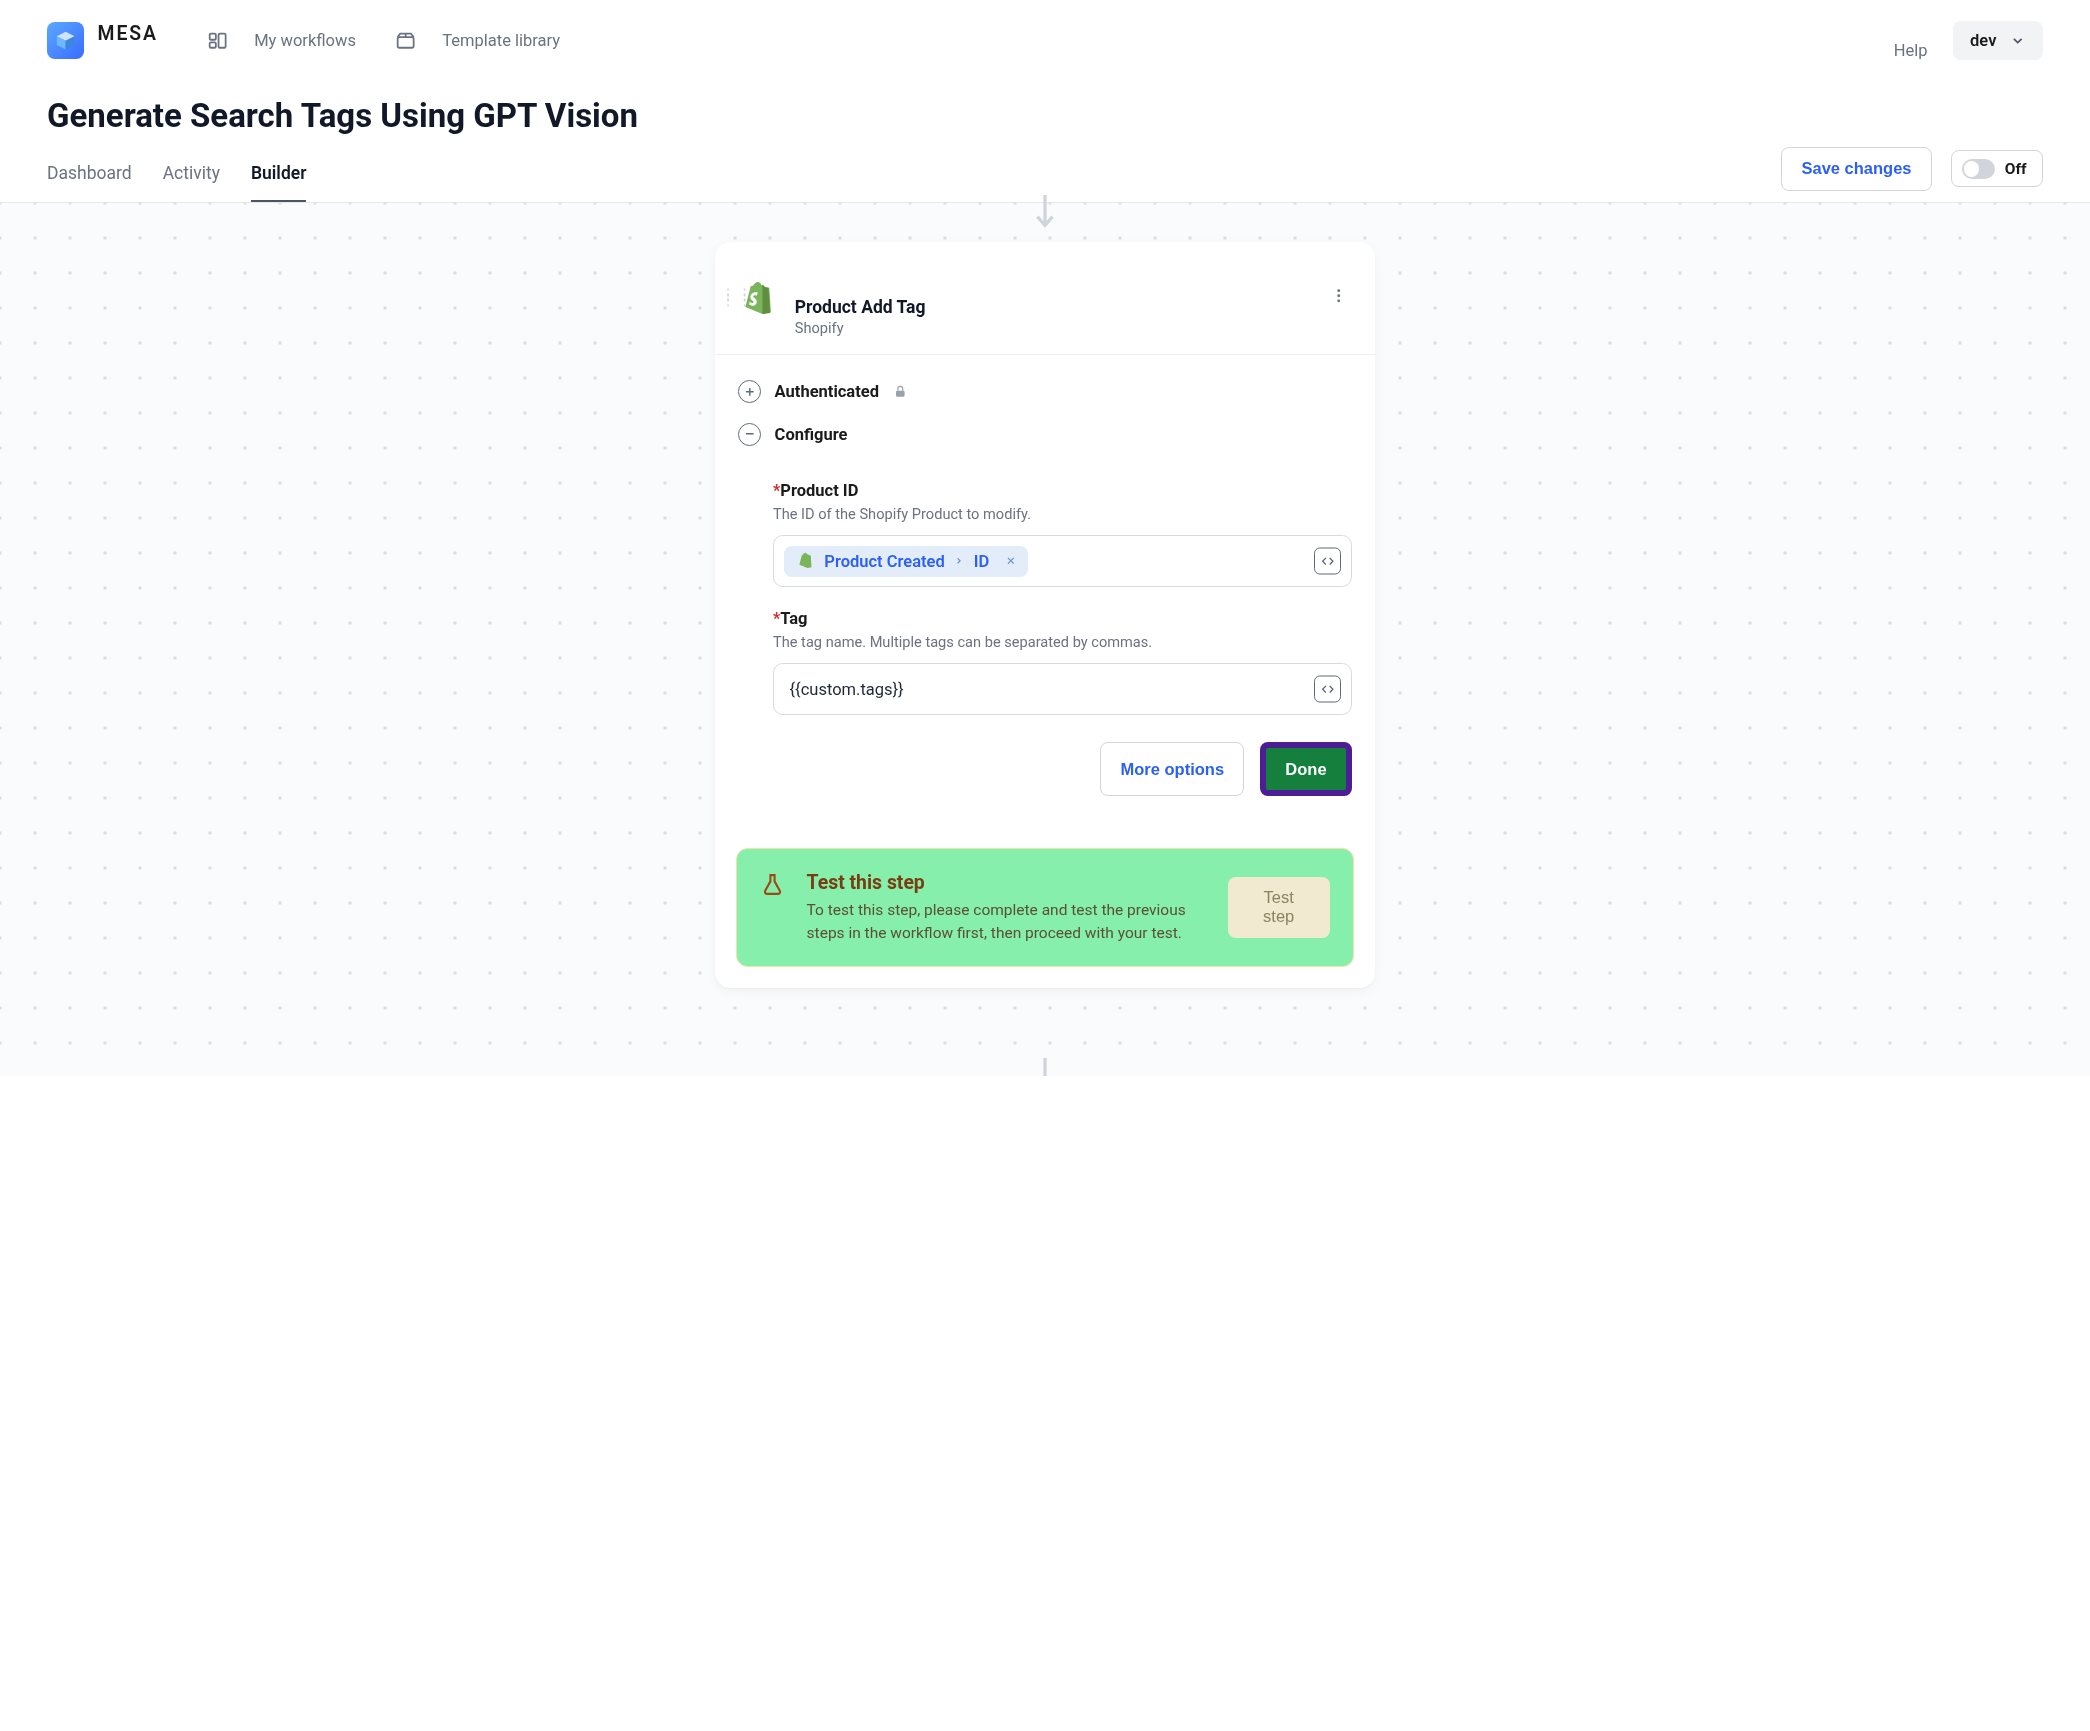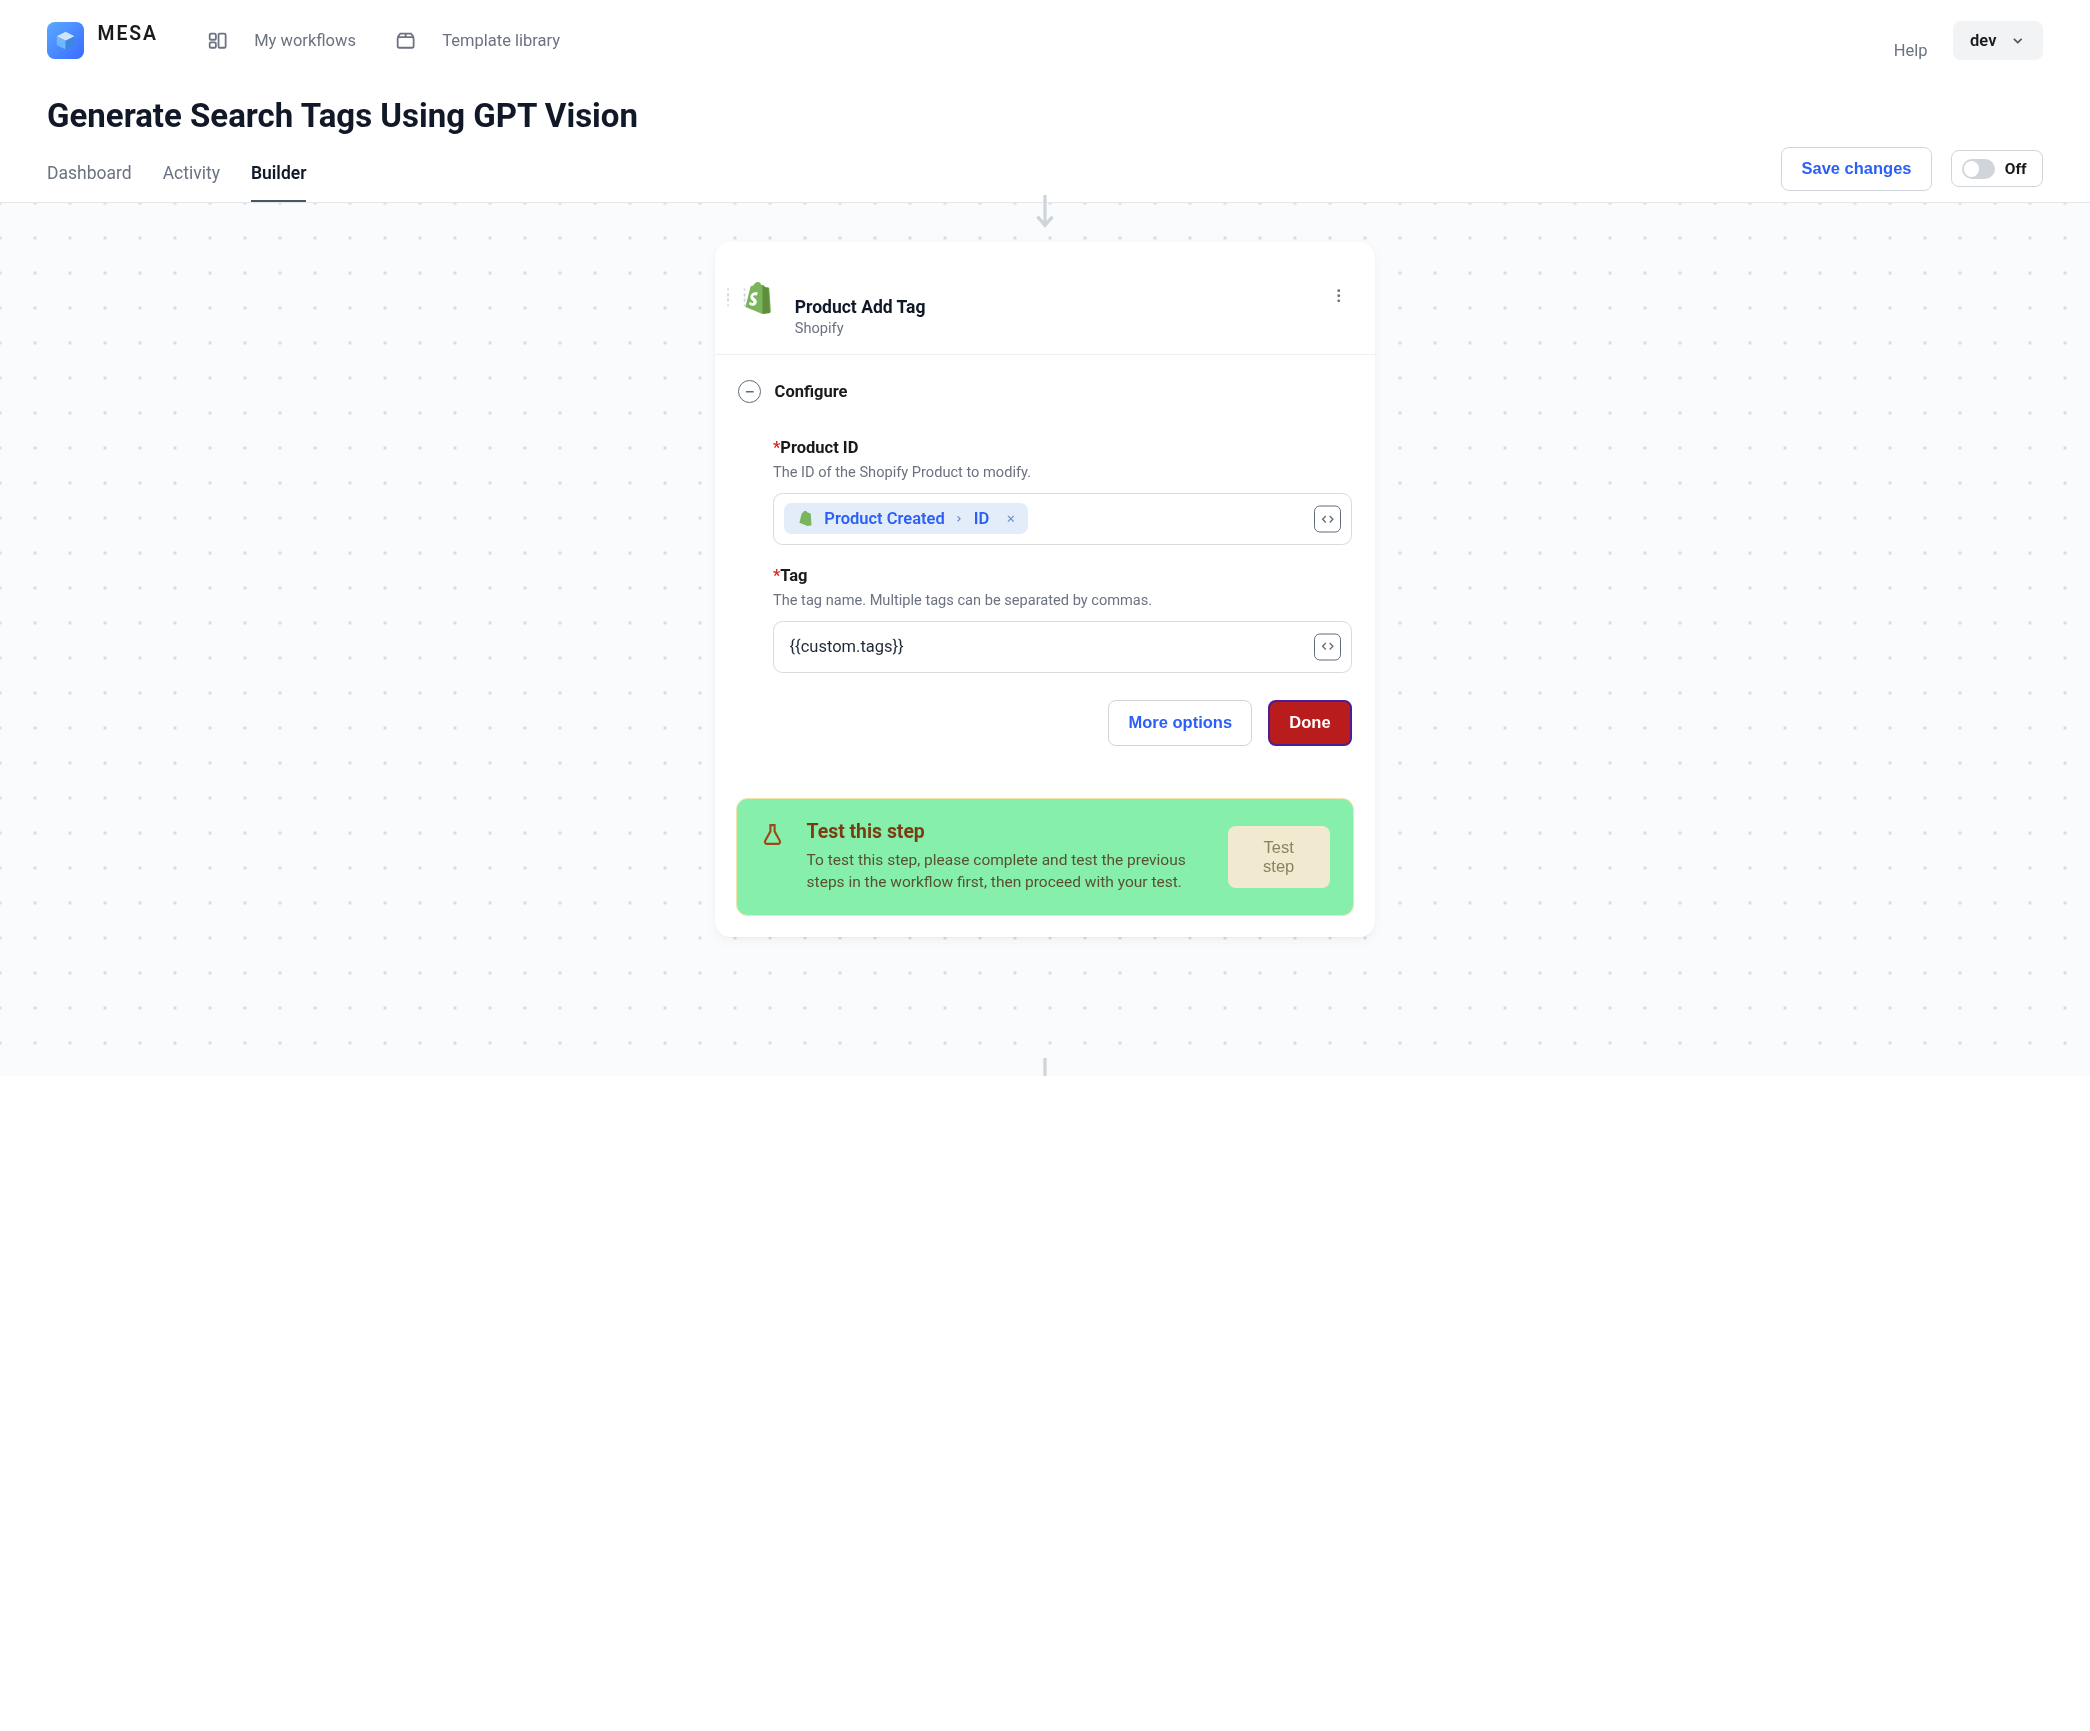--- a/index.html
+++ b/index.html
@@ -87,21 +87,21 @@
   .token {
     display:inline-flex; align-items:center; gap:9.7px; background:#e2edf9; color:#2b5ff6; border-radius:7.8px; padding:5.8px 11.6px; font-size:16.5px; font-weight:600;
   }
   .token .shp-mini { width:19.4px; height:19.4px; }
   .token .chev { color:#6a8ec9; }
   .token .x { margin-left:5.8px; color:#6a8ec9; cursor:pointer; }
   .code-btn { position:absolute; right:9.7px; top:50%; transform:translateY(-50%); width:27px; height:27px; border:1.5px solid #5f6b7a; border-radius:5.8px; display:flex; align-items:center; justify-content:center; color:#5f6b7a; cursor:pointer; background:#fff;}
   .input-bottom { border-top:1px solid #e5e7eb; background:#fafbfc; padding:11.6px 15.5px; color:#4b5563; font-size:15.5px;}
   .actions-row { display:flex; gap:15.5px; justify-content:flex-end; margin-top:27px; padding-right:0;}
   .btn-outline { background:#fff; border:1px solid #d1d5db; color:#2b5ff6; font-weight:600; }
-  .btn-primary { background:#b91c1c; border:2px solid #4c1d95; color:#fff; font-weight:600; }
+  .btn-primary { background:#15803d; border:6px solid #4c1d95; color:#fff; font-weight:600; }
 
   .test-box { margin:29px 21.3px 21.3px; border:1px solid #f2e3a8; background:#86efac; border-radius:11.6px; padding:21.3px 23px; display:flex; gap:21.3px; align-items:flex-start;}
   .test-box .flask { color:#9a4a16; flex:0 0 auto; margin-top:1.9px;}
   .test-box h3 { color:#7a3d12; font-size:19.4px; font-weight:700; }
   .test-box p { color:#5b5130; font-size:15.5px; margin-top:5.8px; line-height:1.45; max-width:417px;}
   .test-step-btn { margin-left:auto; align-self:center; background:#f1ead0; color:#8a8362; border:none; border-radius:7.8px; padding:11.6px 19.4px; font-size:16.5px; cursor:not-allowed;}
 </style>
 </head>
 <body>
 
@@ -185,20 +185,33 @@
       <div class="card-menu">
         <svg width="17.5" height="17.5" viewBox="0 0 24 24" fill="#6b7280">
             <circle cx="12" cy="5" r="2"></circle>
             <circle cx="12" cy="12" r="2"></circle>
             <circle cx="12" cy="19" r="2"></circle>
           </svg>
       </div>
     </div>
 
     <div class="card-body">
+      <div class="section-row">
+        <div class="circle-icon">
+          <svg width="11.6" height="11.6" viewBox="0 0 24 24" stroke="#5f6b7a" stroke-width="3" fill="none">
+              <line x1="12" y1="4" x2="12" y2="20"></line>
+              <line x1="4" y1="12" x2="20" y2="12"></line>
+            </svg>
+        </div>
+        <span class="section-label">Authenticated</span>
+        <svg class="lock-icon" width="14.6" height="14.6" viewBox="0 0 24 24" fill="#9aa1ab">
+            <rect x="5" y="11" width="14" height="10" rx="2"></rect>
+            <path d="M8 11V8a4 4 0 0 1 8 0v3" fill="none" stroke="#9aa1ab" stroke-width="2"></path>
+          </svg>
+      </div>
 
       <div class="section-row">
         <div class="circle-icon">
           <svg width="11.6" height="11.6" viewBox="0 0 24 24" stroke="#5f6b7a" stroke-width="3" fill="none">
               <line x1="4" y1="12" x2="20" y2="12"></line>
             </svg>
         </div>
         <span class="section-label">Configure</span>
       </div>
 

